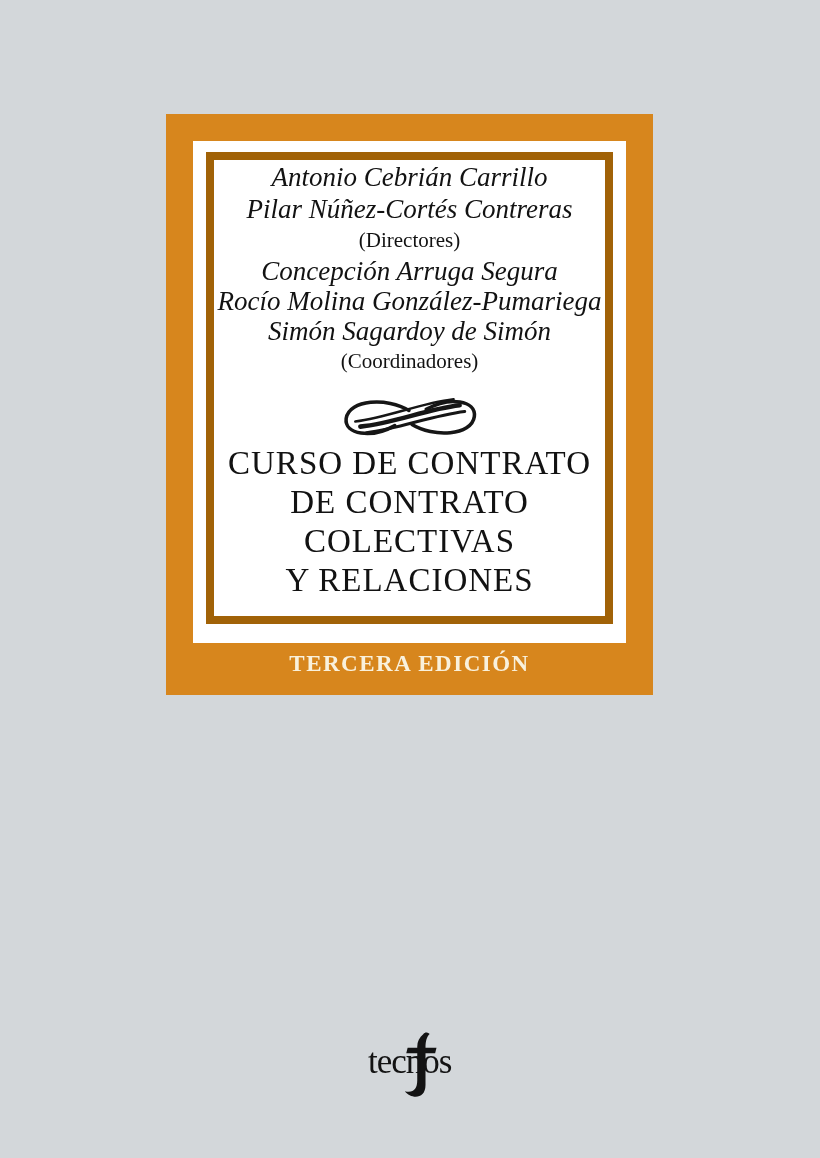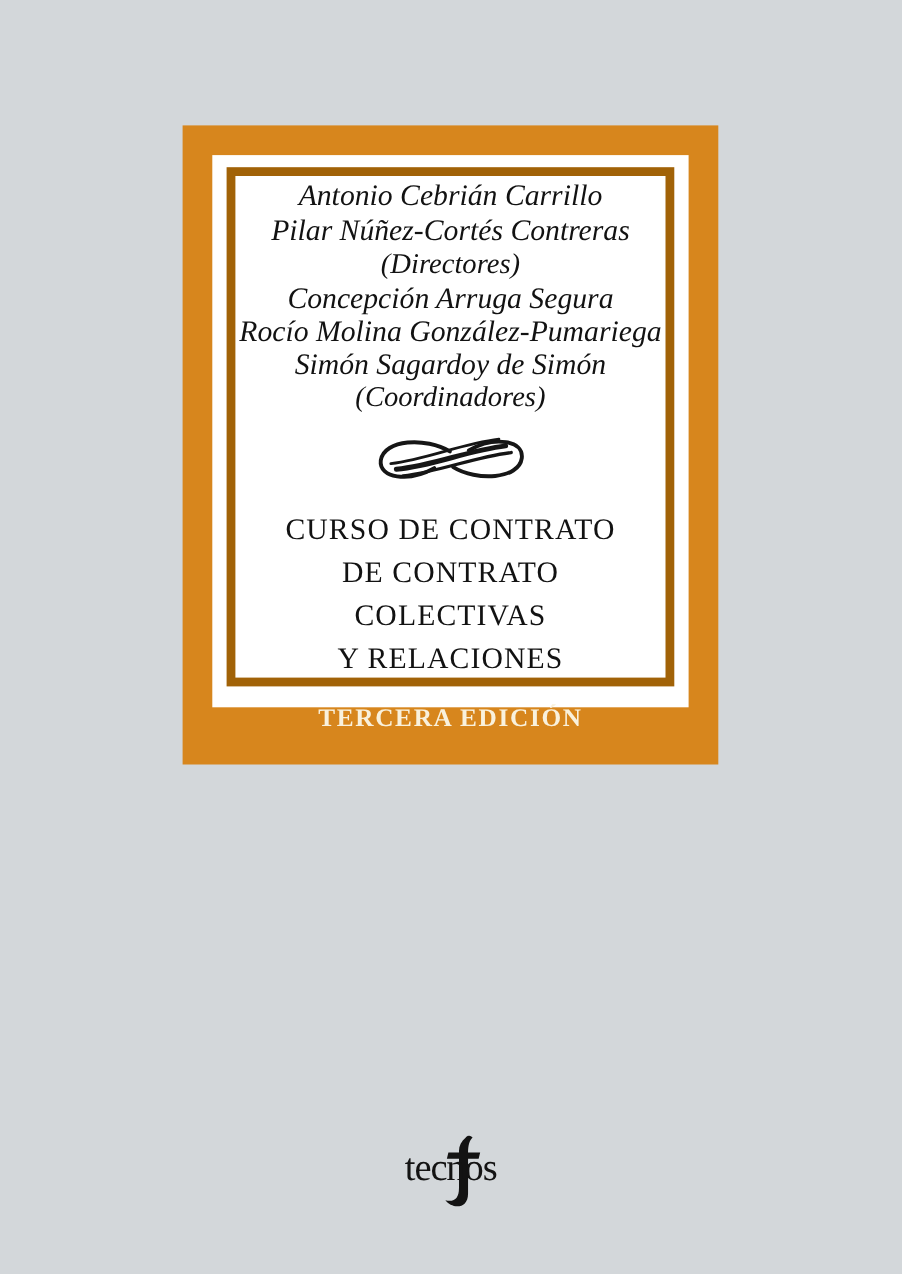--- a/index.html
+++ b/index.html
@@ -32,44 +32,42 @@
     overflow: hidden;
   }
   .authors {
     font-style: italic;
     font-size: 27px;
     line-height: 32px;
     padding-top: 1px;
   }
   .authors .author-line { white-space: nowrap; }
   .role-label {
-    font-style: italic;
-    font-size: 26px;
+    font-size: 21px;
     line-height: 30px;
   }
   .coordinators { line-height: 30px; }
   .ornament-wrap {
     margin-top: 16px;
     height: 52px;
     display: flex;
     align-items: center;
     justify-content: center;
   }
   .ornament-wrap svg { width: 152px; height: 48px; }
   .title-block {
-    margin-top: 18px;
-    font-size: 27px;
+    font-size: 33px;
     line-height: 39px;
     letter-spacing: 1px;
     font-weight: 400;
   }
   .title-line { white-space: nowrap; }
   .edition-band {
     position: absolute;
-    left: 0; right: 0; bottom: 16px;
+    left: 0; right: 0; bottom: 5px;
     height: 52px;
     display: flex;
     align-items: center;
     justify-content: center;
     border-radius: 19px;
   }
   .edition-text {
     color: #F9F1DC;
     font-size: 23px;
     font-weight: bold;

